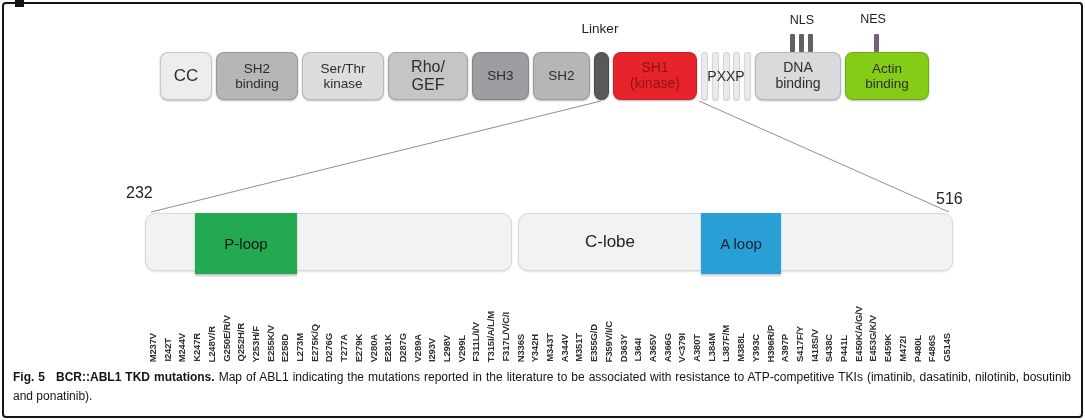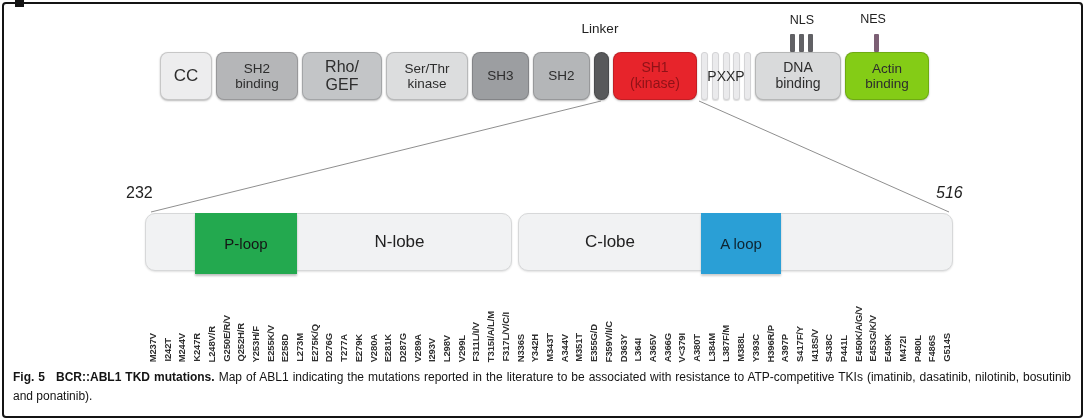--- a/index.html
+++ b/index.html
@@ -27,21 +27,21 @@
   .nls-label { left:779px; top:13px; width:46px; font-size:12.5px; }
   .nes-label { left:850px; top:12px; width:46px; font-size:12.5px; }
   .nls-ticks { position:absolute; left:790px; top:34px; display:flex; gap:4px; }
   .tick { width:5px; height:18px; background:#616165; border-radius:1px; }
   .nes-tick { position:absolute; left:874px; top:34px; width:5px; height:18px; background:#7c5f74; border-radius:1px; }
 
   svg.connectors { position:absolute; left:0; top:0; width:1085px; height:420px; pointer-events:none; }
 
   .pos { position:absolute; font-size:16px; color:#222; }
   .pos-start { left:126px; top:184px; }
-  .pos-end { left:936px; top:184px;font-style:italic; }
+  .pos-end { left:936px; top:190px; }
 
   
   .kbar { position:absolute; top:213px; height:58px; background:#f1f2f3; border:1px solid #d7d8d9;
     border-radius:10px; box-sizing:border-box; box-shadow:0 1px 2px rgba(0,0,0,.12); }
   .kbar-left  { left:145px; width:367px; }
   .kbar-right { left:518px; width:435px; }
   .ploop { position:absolute; left:49px; top:-1px; width:102px; height:61px; background:#23a94f;
     display:flex; align-items:center; justify-content:center; font-size:15px; color:#151515;
     box-shadow:0 2px 2px rgba(0,0,0,.25); }
   .nlobe { position:absolute; left:142px; right:0; top:0; bottom:0; display:flex; align-items:center;
@@ -83,27 +83,27 @@
 <div class="nes-tick"></div>
 
 <div class="domain-row" id="domain-row">
     <div class="domain" style="width: 52px; background: rgb(237, 237, 238);">
       <span class="domain-label" style="font-size: 17px;">CC</span>
     </div>
     <div class="domain" style="width: 82px; background: rgb(181, 182, 184);">
       <span class="domain-label" style="font-size: 13.5px;">SH2
 binding</span>
     </div>
+    <div class="domain" style="width: 82px; background: rgb(220, 221, 222);">
+      <span class="domain-label" style="font-size: 13.5px;">Ser/Thr
+kinase</span>
+    </div>
     <div class="domain" style="width: 80px; background: rgb(195, 197, 199);">
       <span class="domain-label" style="font-size: 16px;">Rho/
 GEF</span>
-    </div>
-    <div class="domain" style="width: 82px; background: rgb(220, 221, 222);">
-      <span class="domain-label" style="font-size: 13.5px;">Ser/Thr
-kinase</span>
     </div>
     <div class="domain" style="width: 57px; background: rgb(156, 158, 161);">
       <span class="domain-label" style="font-size: 13.5px;">SH3</span>
     </div>
     <div class="domain" style="width: 57px; background: rgb(180, 182, 184);">
       <span class="domain-label" style="font-size: 13.5px;">SH2</span>
     </div>
     <div class="domain" style="width: 15px; background: rgb(88, 89, 91);"></div>
     <div class="domain" style="width: 84px; background: rgb(231, 36, 43);">
       <span class="domain-label" style="font-size: 14px; color: rgb(143, 18, 23);">SH1
@@ -130,21 +130,20 @@
 <svg class="connectors">
   <line x1="601" y1="101" x2="151" y2="212" stroke="#8f8f8f" stroke-width="1"></line>
   <line x1="699" y1="101" x2="949" y2="212" stroke="#8f8f8f" stroke-width="1"></line>
 </svg>
 
 <div class="pos pos-start">232</div>
 <div class="pos pos-end">516</div>
 
 <div class="kbar kbar-left">
   <div class="ploop" style="background: rgb(35, 169, 79);">P-loop</div>
-  <div class="nlobe">N-lobe</div>
 </div>
 <div class="kbar kbar-right">
   <div class="clobe">C-lobe</div>
   <div class="aloop" style="background: rgb(42, 159, 214);">A loop</div>
 </div>
 
 <div class="mutations" id="mutations">
     <span class="mut">M237V</span>
     <span class="mut">I242T</span>
     <span class="mut">M244V</span>

